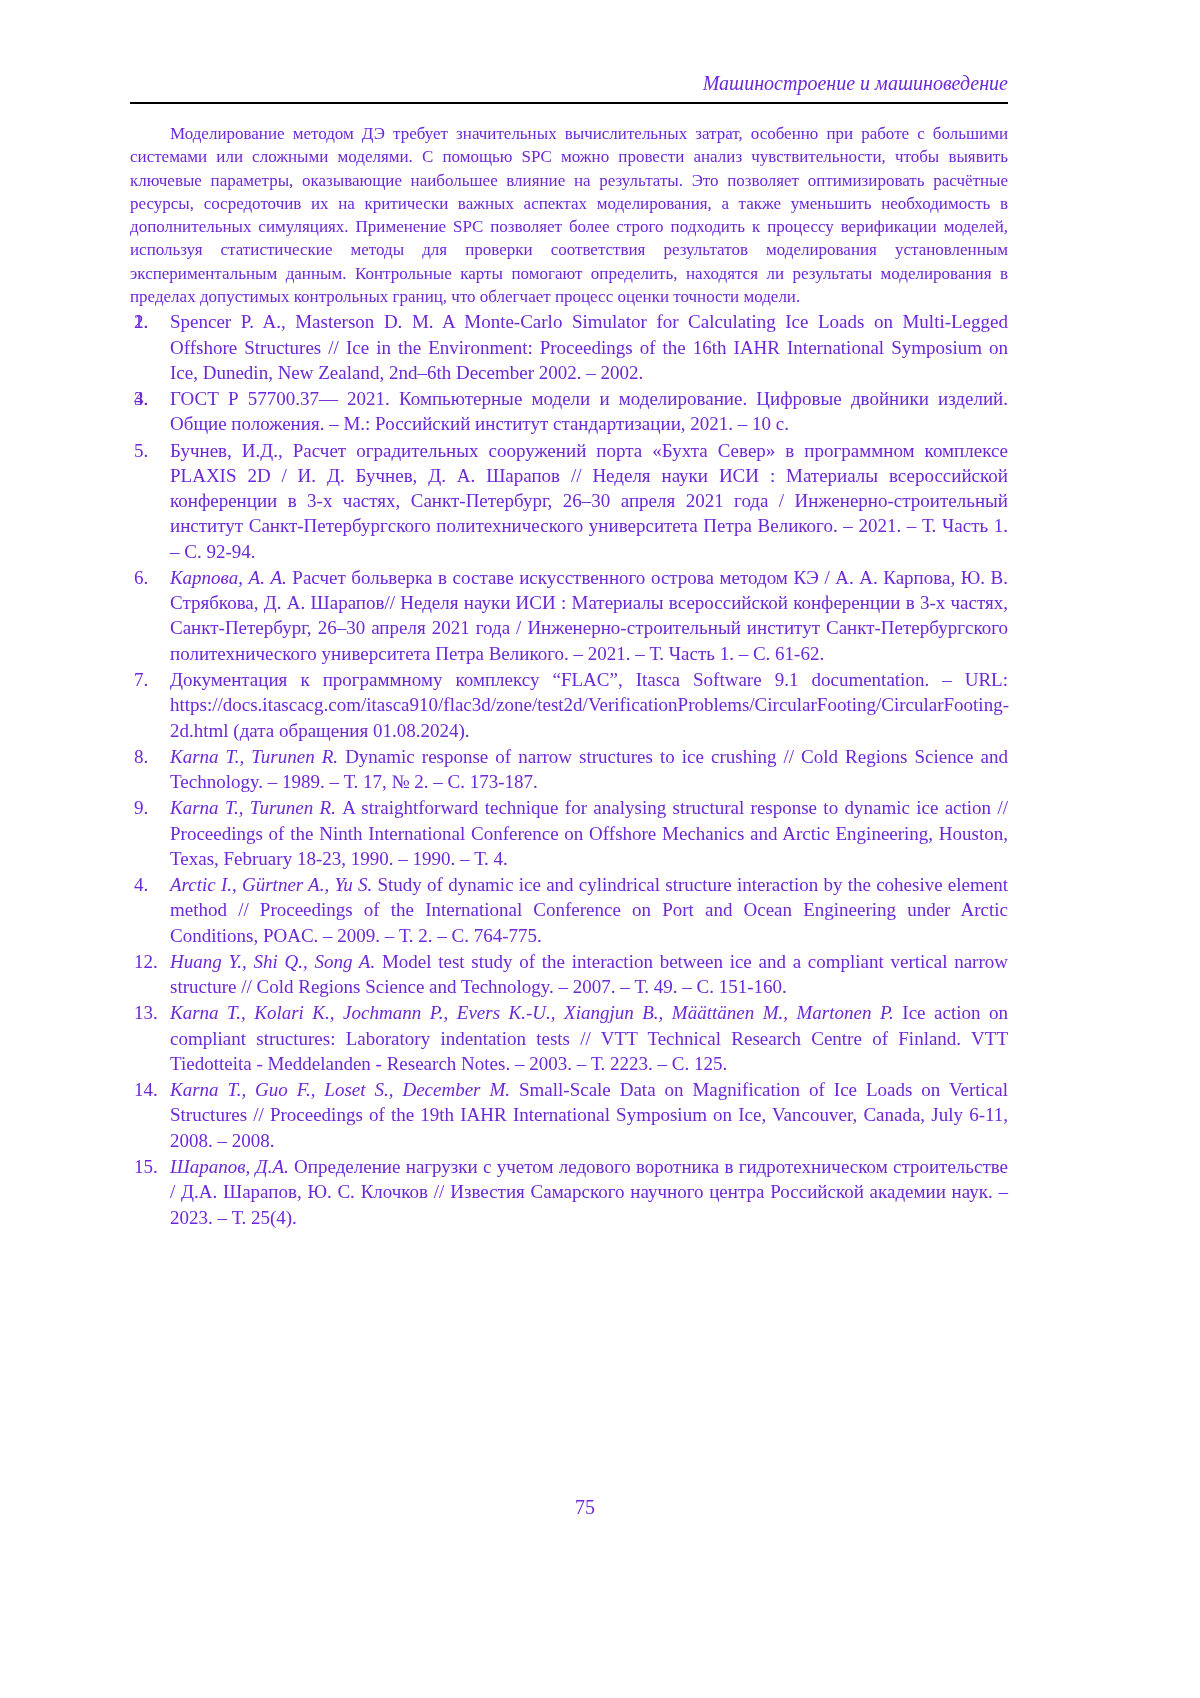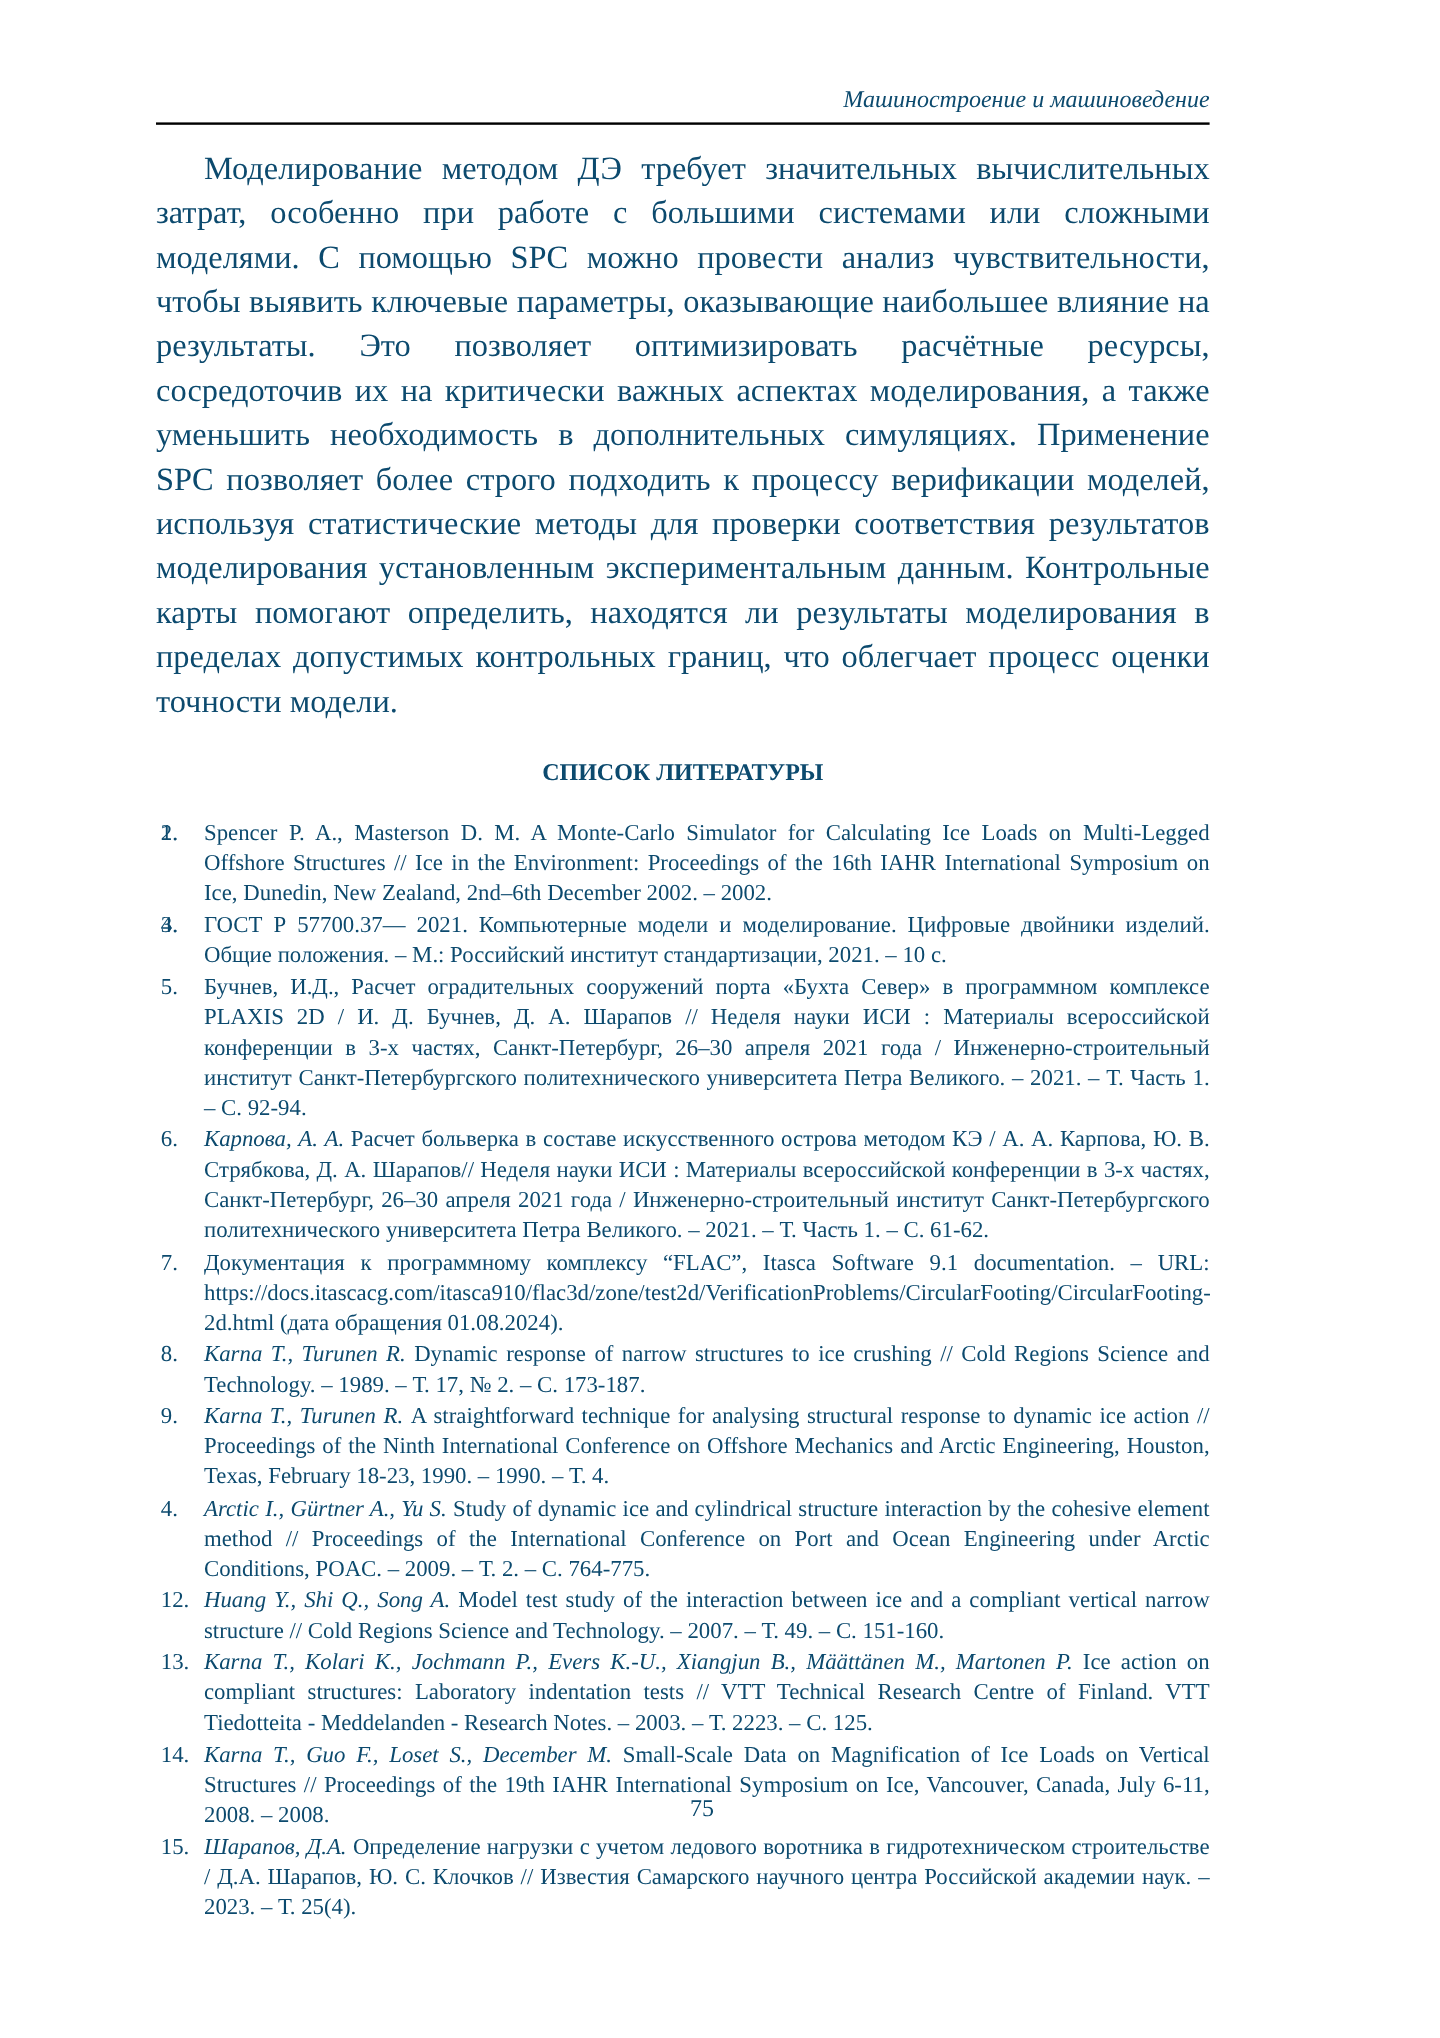--- a/index.html
+++ b/index.html
@@ -2,21 +2,21 @@
 <html><head>
 <meta charset="utf-8">
 <style>
   * { box-sizing: border-box; }
   html, body { margin: 0; padding: 0; background: #ffffff; }
   .page {
     position: relative;
     width: 1200px;
     height: 1698px;
     background: #ffffff;
-    color: #0c4a6e;
+    color: #6d28d9;
     font-family: "Liberation Serif", "DejaVu Serif", serif;
     overflow: hidden;
   }
   .content {
     position: absolute;
     left: 130px;
     top: 72px;
     width: 878px;
   }
   .running-header {
@@ -24,21 +24,21 @@
     font-style: italic;
     font-size: 20px;
     padding-bottom: 7px;
   }
   .header-rule {
     border: 0;
     border-top: 2.5px solid #000;
     margin: 0 0 18px 0;
   }
   .intro {
-    font-size: 27px;
+    font-size: 17px;
     line-height: 1.37;
     text-align: justify;
     text-indent: 40px;
     margin: 0;
   }
   .bib-heading {
     text-align: center;
     font-weight: bold;
     font-size: 20px;
     margin: 30px 0 26px 0;
@@ -70,21 +70,20 @@
 <body>
 
 <div class="page">
   <div class="content">
 
     <div class="running-header">Машиностроение и машиноведение</div>
     <hr class="header-rule">
 
     <p class="intro">Моделирование методом ДЭ требует значительных вычислительных затрат, особенно при работе с большими системами или сложными моделями. С помощью SPC можно провести анализ чувствительности, чтобы выявить ключевые параметры, оказывающие наибольшее влияние на результаты. Это позволяет оптимизировать расчётные ресурсы, сосредоточив их на критически важных аспектах моделирования, а также уменьшить необходимость в дополнительных симуляциях. Применение SPC позволяет более строго подходить к процессу верификации моделей, используя статистические методы для проверки соответствия результатов моделирования установленным экспериментальным данным. Контрольные карты помогают определить, находятся ли результаты моделирования в пределах допустимых контрольных границ, что облегчает процесс оценки точности модели.</p>
 
-    <div class="bib-heading">СПИСОК ЛИТЕРАТУРЫ</div>
 
     <div class="ref-list">
       <div class="ref">
         <span class="num">1.</span><span class="authors"></span>
       </div>
       <div class="ref">
         <span class="num">2.</span><span class="authors"></span><span>Spencer P. A., Masterson D. M. A Monte-Carlo Simulator for Calculating Ice Loads on Multi-Legged Offshore Structures // Ice in the Environment: Proceedings of the 16th IAHR International Symposium on Ice, Dunedin, New Zealand, 2nd–6th December 2002. – 2002.</span>
       </div>
       <div class="ref">
         <span class="num">3.</span><span class="authors"></span>

